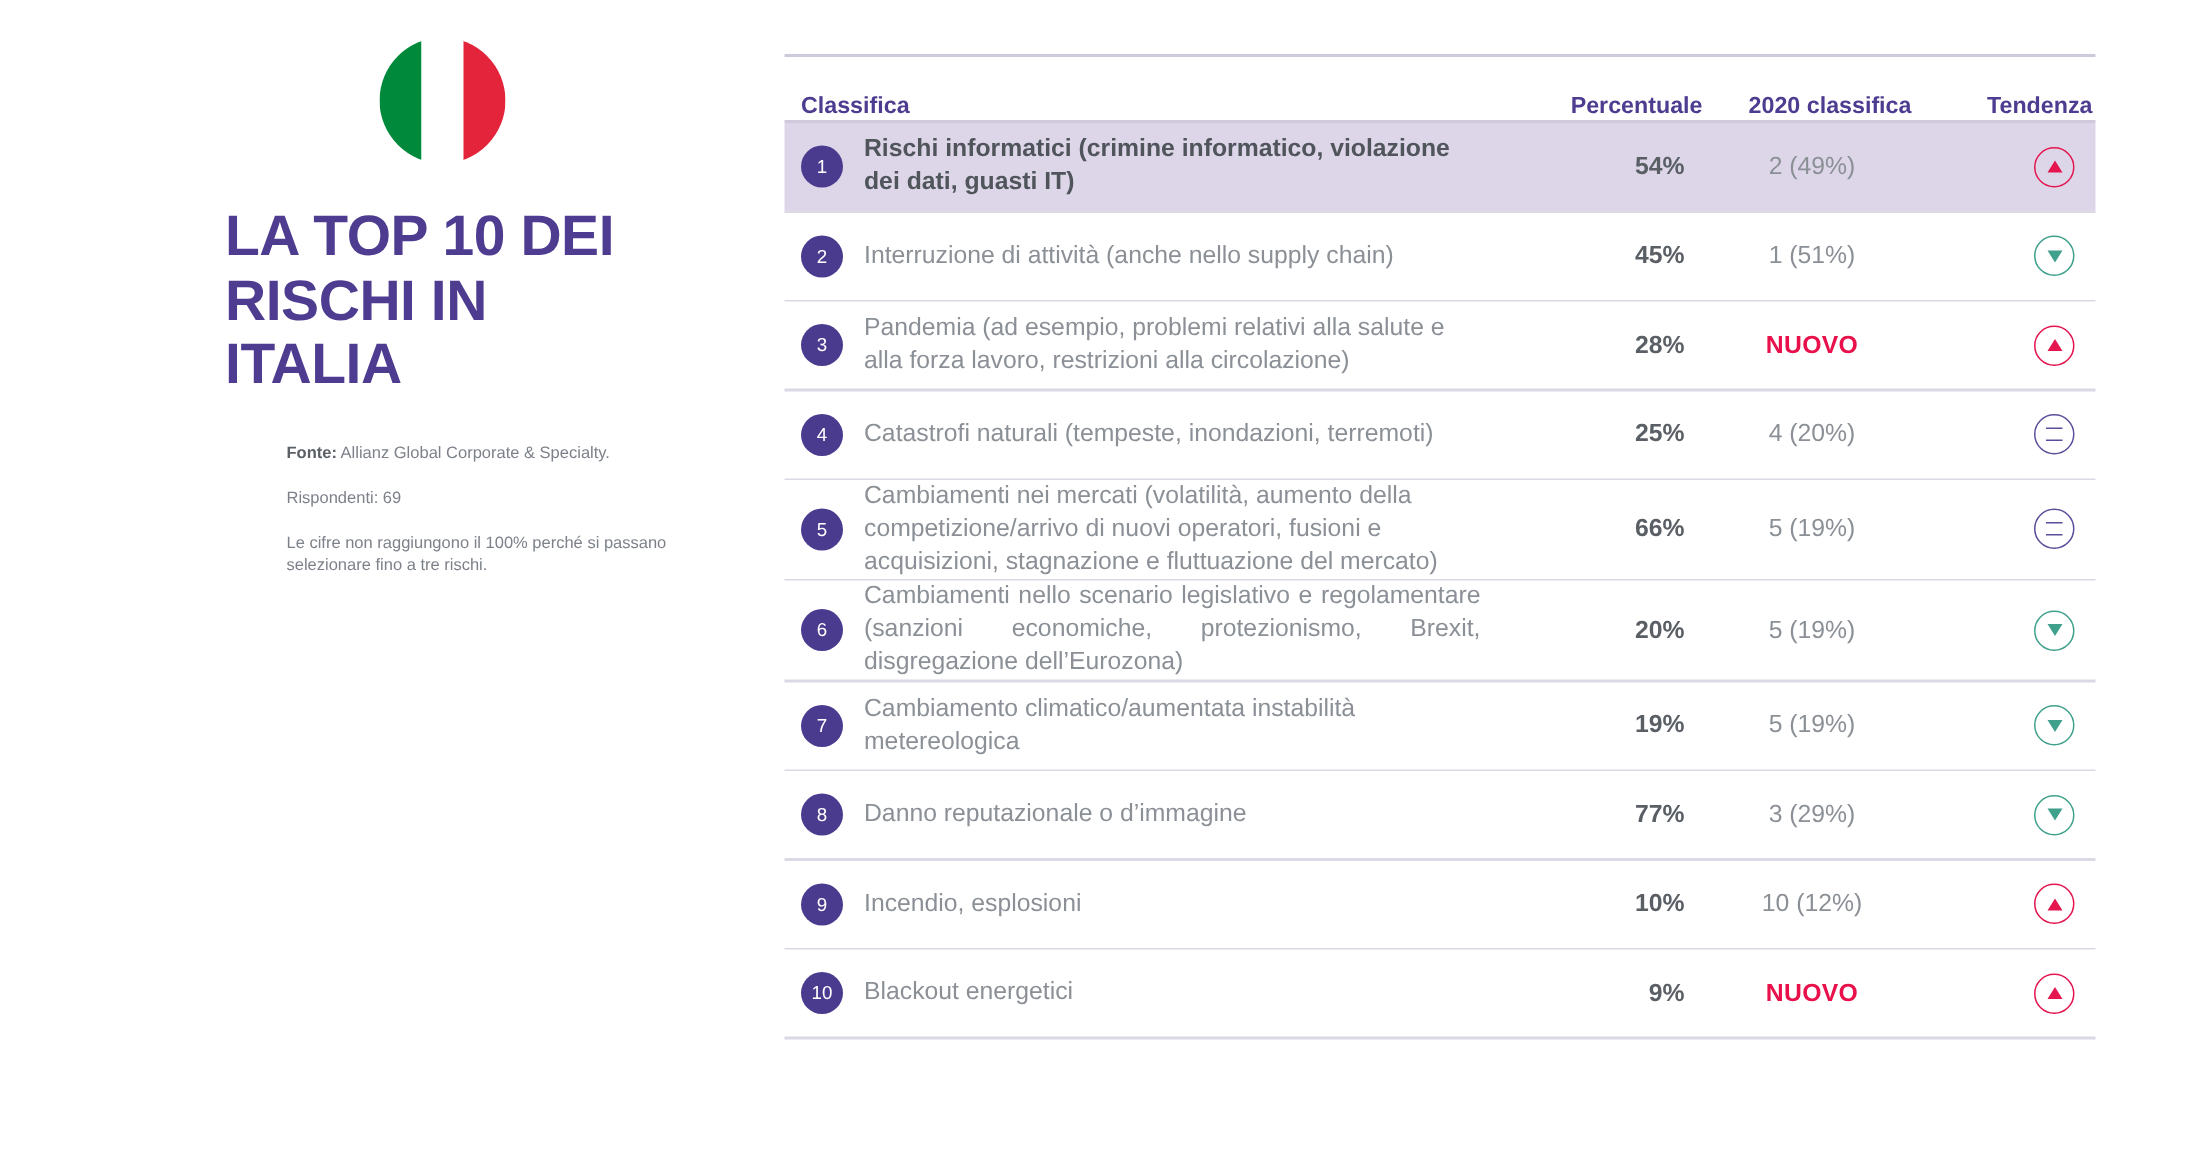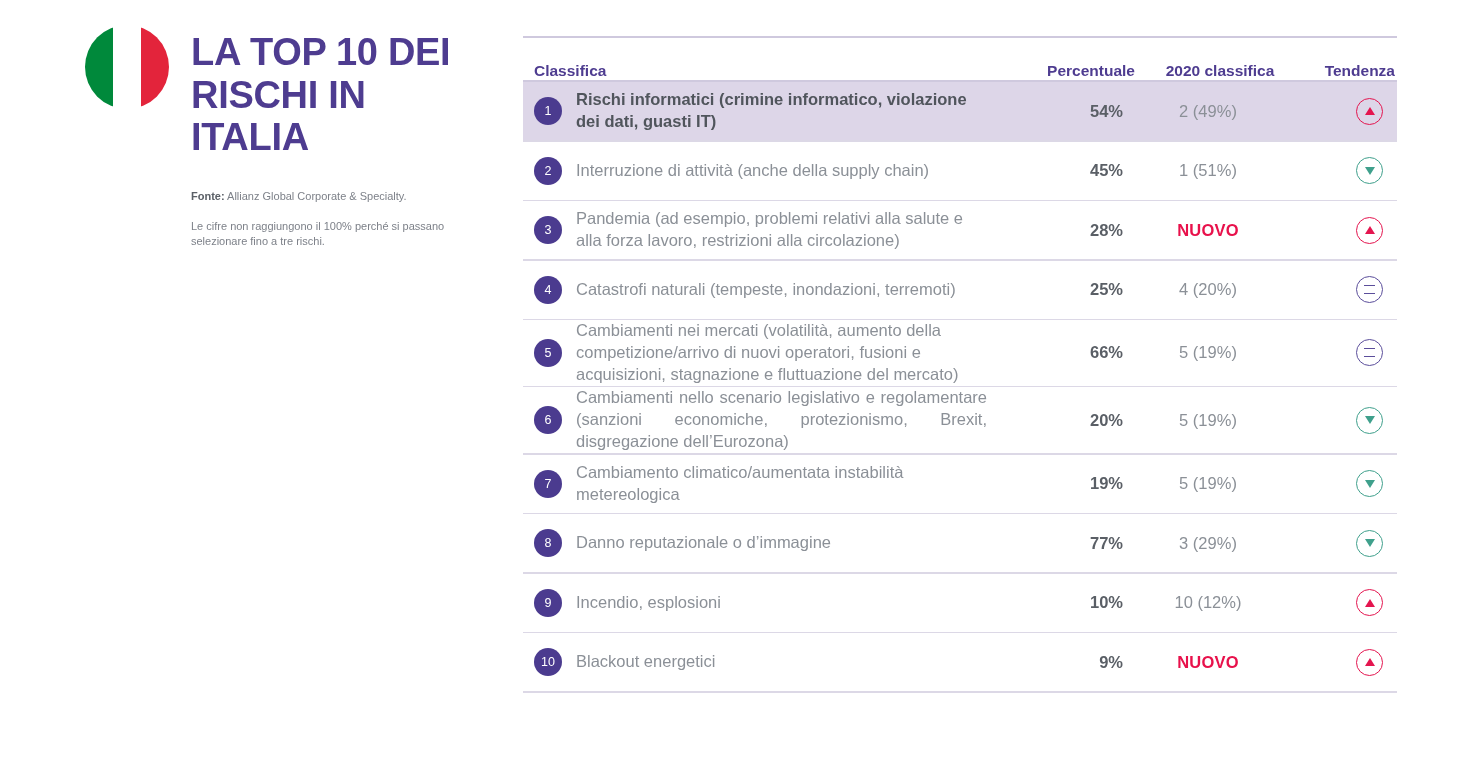--- a/index.html
+++ b/index.html
@@ -25,22 +25,23 @@
 
   
   .left-panel {
     position: absolute;
     left: 85px;
     top: 25px;
     width: 420px;
   }
   .title-row {
     display: flex;
-    align-items: flex-start;
+    align-items: center;
     gap: 22px;
+    flex-direction: column;
   }
   .flag-icon {
     width: 84px;
     height: 84px;
     border-radius: 50%;
     flex: 0 0 84px;
     overflow: hidden;
     display: block;
     background: #ffffff;
   }
@@ -215,20 +216,21 @@
       <span class="flag-icon">
         <span class="stripe flag-green"></span>
           <span class="stripe flag-white"></span>
           <span class="stripe flag-red"></span>
       </span>
       <h1 class="headline">LA TOP 10 DEI RISCHI IN ITALIA</h1>
     </div>
 
     <div class="source-block">
       <p><span class="lead-label">Fonte:</span><span> Allianz Global Corporate &amp; Specialty.</span></p>
+      <p>Rispondenti: 69</p>
       <p>Le cifre non raggiungono il 100% perché si passano selezionare fino a tre rischi.</p>
     </div>
 
   </section>
 
   <section class="risk-table">
 
     <div class="rule"></div>
 
     <div class="thead">
@@ -251,21 +253,21 @@
           <div class="cell-trend">
             <span class="trend-icon trend-up">
               <span class="tri tri-up"></span>
             </span>
           </div>
         </div>
         <div class="rule thin"></div>
         <div class="trow">
           <div class="cell-main">
             <span class="rank-badge">2</span>
-            <span class="cell-label">Interruzione di attività (anche della supply chain)</span>
+            <span class="cell-label">Interruzione di attività (anche nello supply chain)</span>
           </div>
           <div class="cell-pct">45%</div>
           <div class="cell-prev">1 (51%)</div>
           <div class="cell-trend">
             <span class="trend-icon trend-down">
               <span class="tri tri-down"></span>
             </span>
           </div>
         </div>
         <div class="rule thin"></div>

